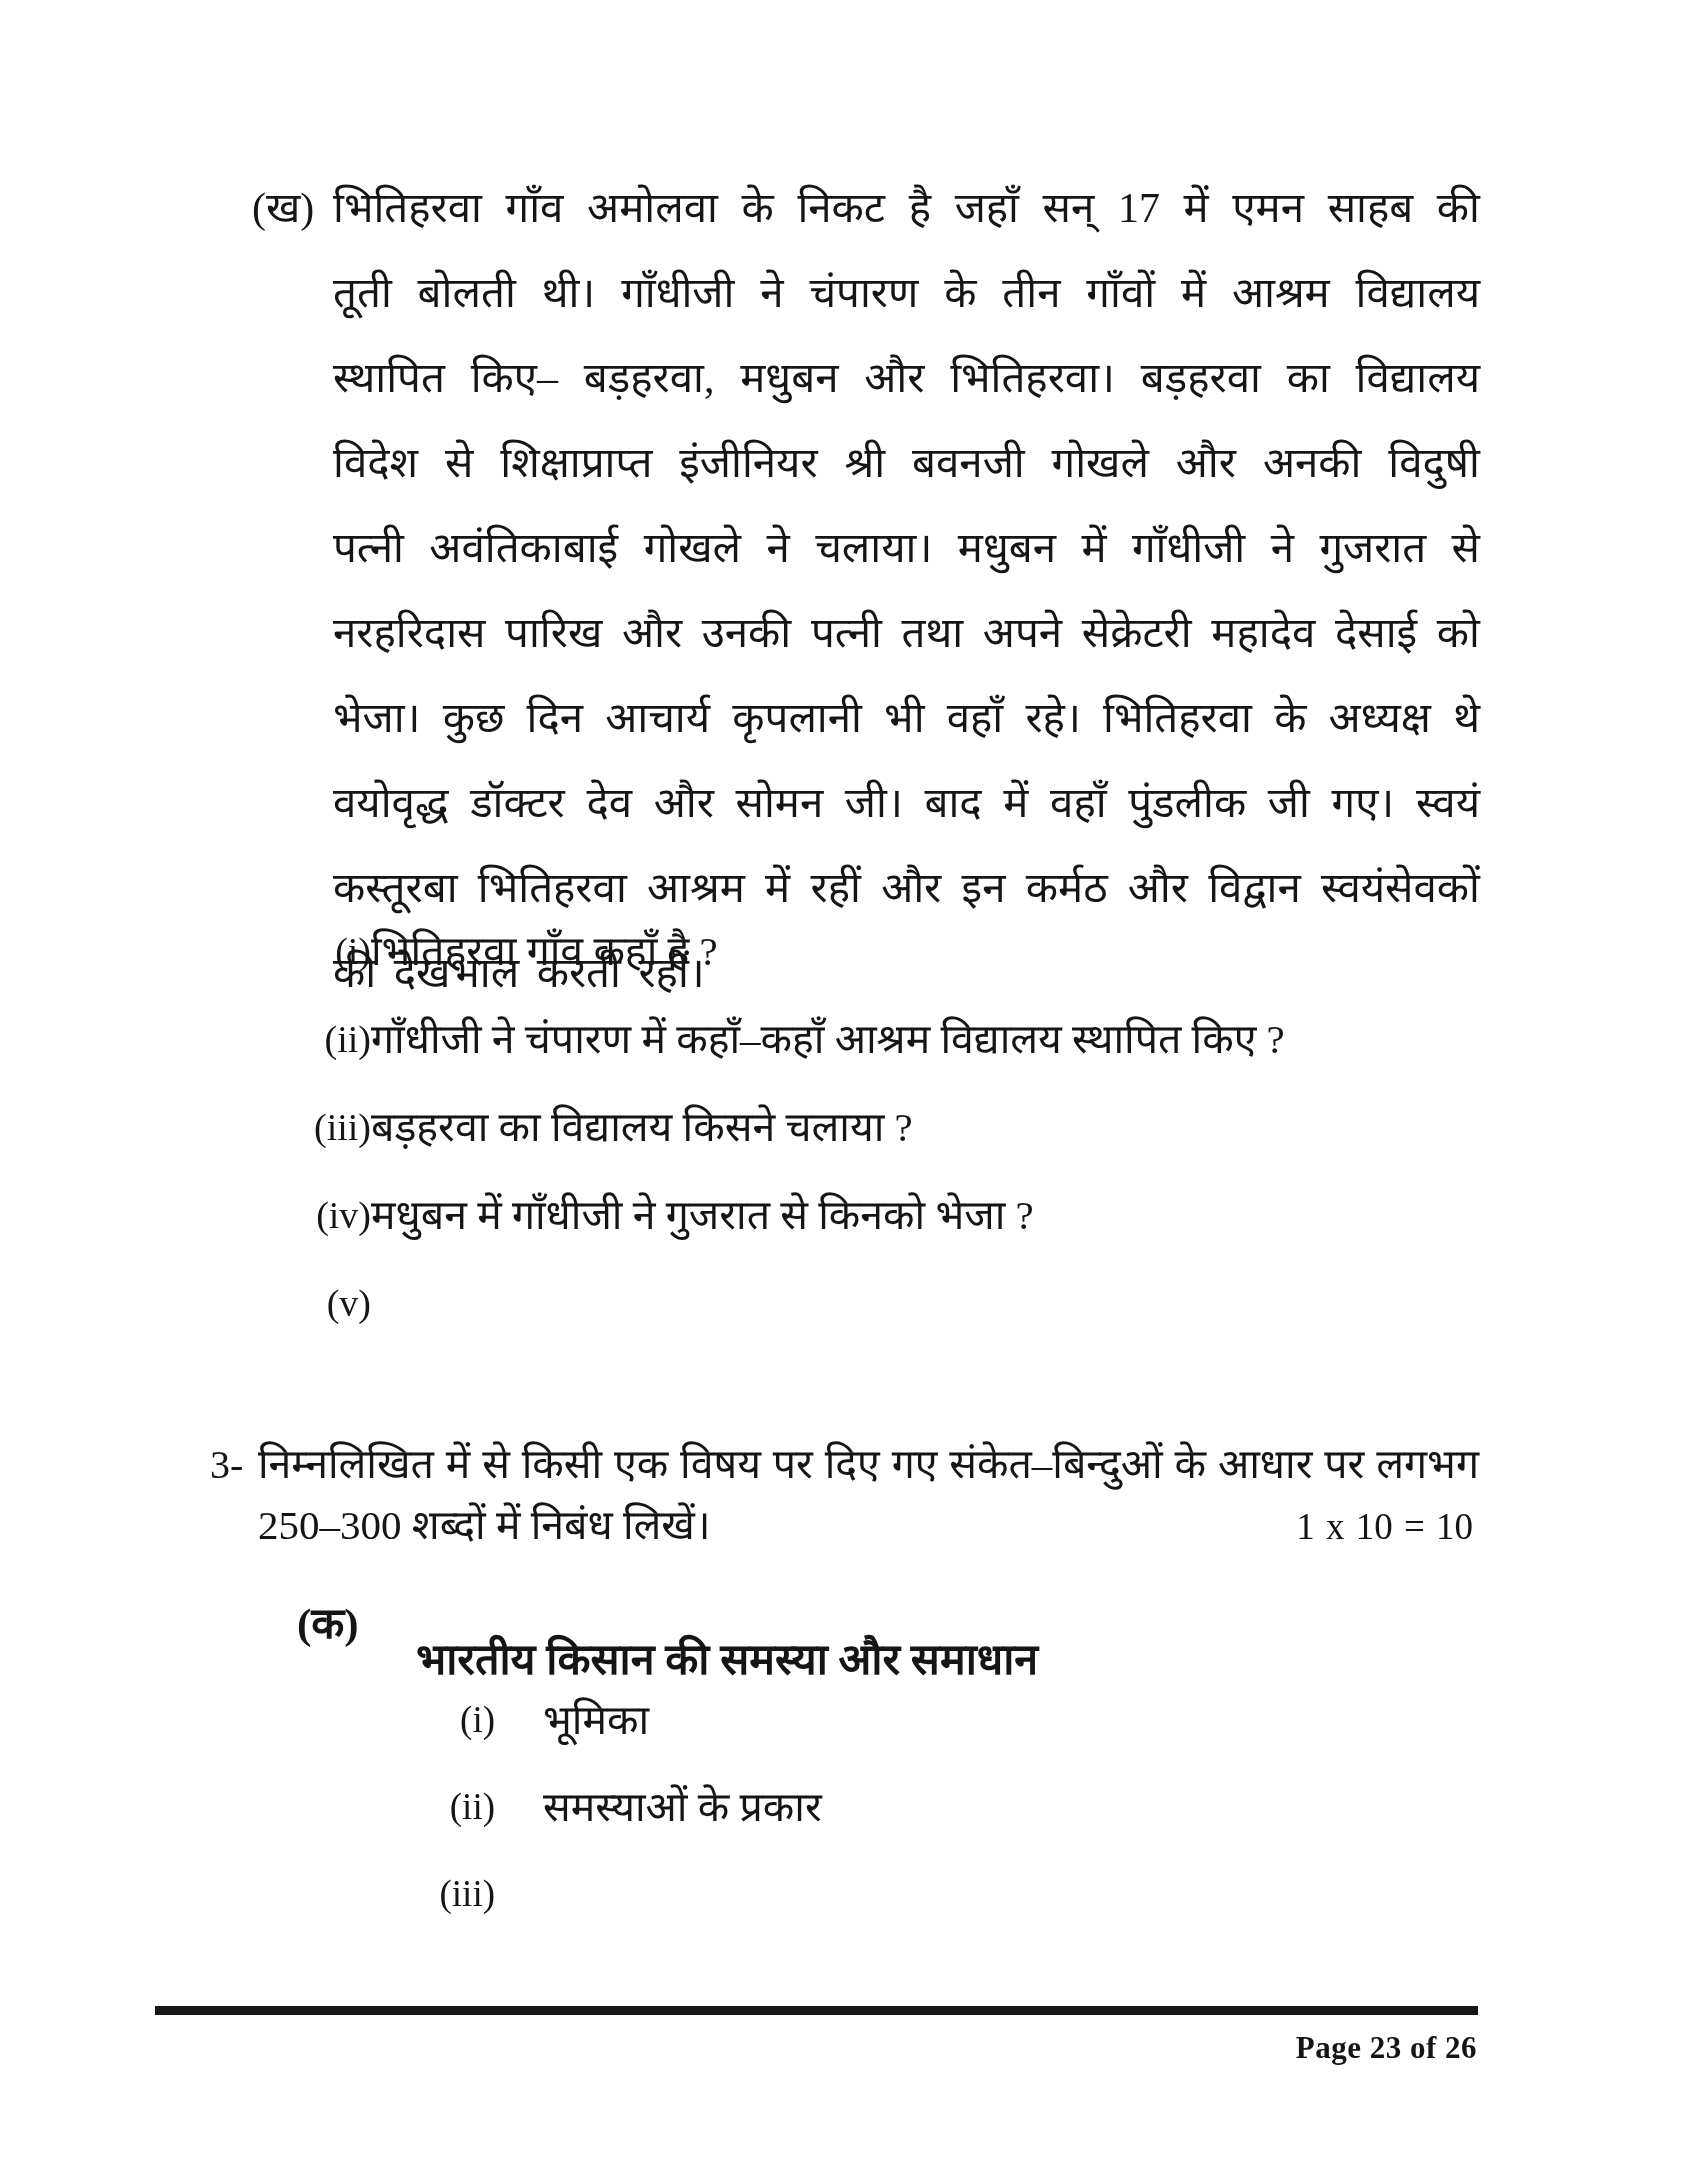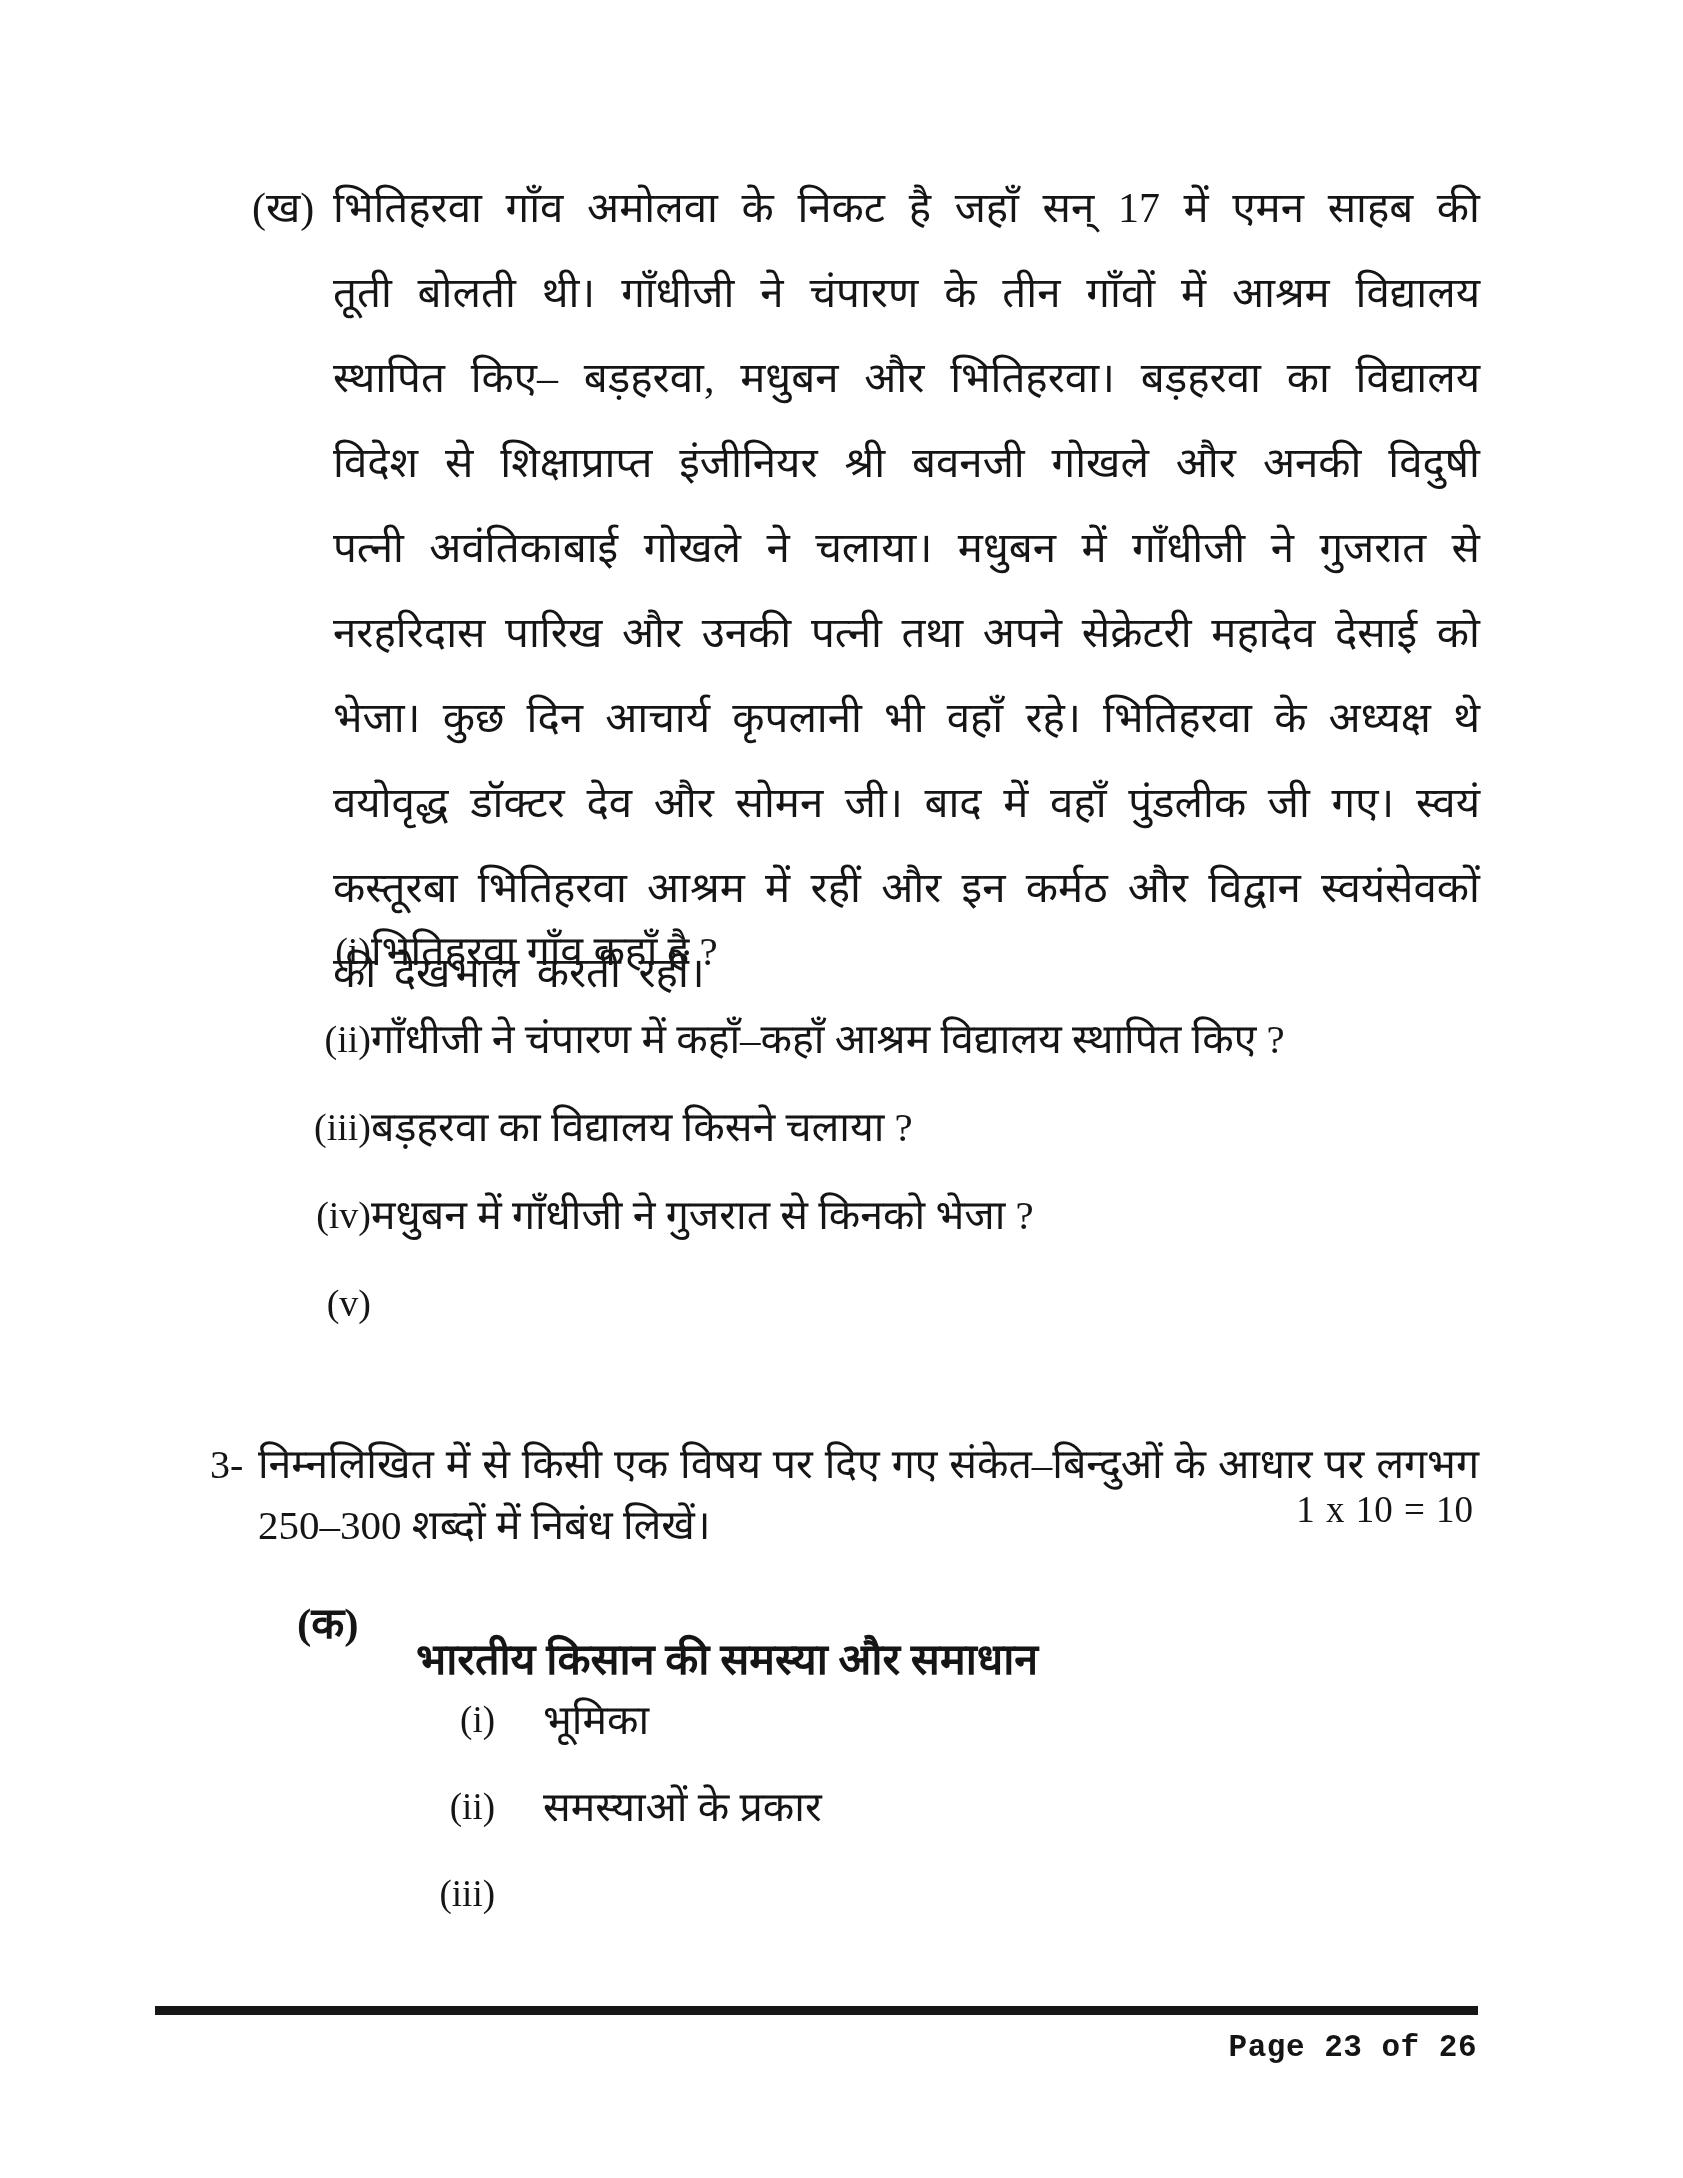--- a/index.html
+++ b/index.html
@@ -37,21 +37,21 @@
   .q3{
     position:absolute;left:210px;top:1434px;width:1269px;
     font-size:41px;line-height:61px;text-align:justify;
     padding-left:48px;box-sizing:border-box;
   }
   .q3-num{
     position:absolute;left:0;top:0;
     font-size:40px;line-height:61px;
   }
   .q3-marks{
-    position:absolute;right:6px;top:45px;
+    position:absolute;right:6px;top:62px;
     font-size:37px;line-height:61px;text-align:right;
     font-family:"Liberation Serif",serif;word-spacing:2px;
   }
   
   .topic{position:absolute;left:297px;top:1596px;width:1089px;}
   .topic-label{
     position:absolute;left:0;top:0;
     font-size:43px;font-weight:bold;line-height:55px;
   }
   .topic-title{
@@ -65,21 +65,21 @@
     font-family:"Liberation Serif",serif;
   }
   .p-text{margin-left:48px;font-size:41px;line-height:50px;}
   
   .footer-rule{
     position:absolute;left:155px;top:2006px;width:1323px;height:9px;
     background:#161616;
   }
   .footer-label{
     position:absolute;right:206px;top:2028px;
-    font-family:Liberation Mono, monospace;
+    font-family:Liberation Serif, serif;
     font-size:31px;line-height:40px;font-weight:600;
     letter-spacing:0.5px;
   }
   .footer-label .num{font-weight:800;}
 </style>
 </head>
 <body>
 
 <div class="page">
 

